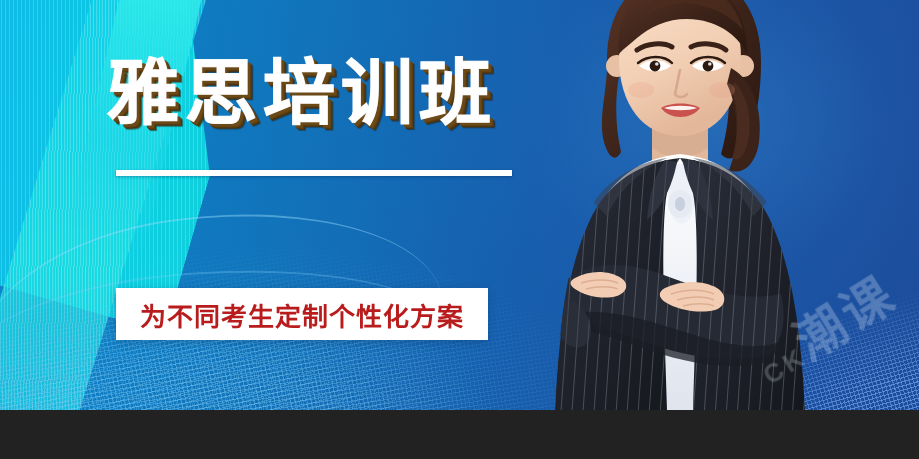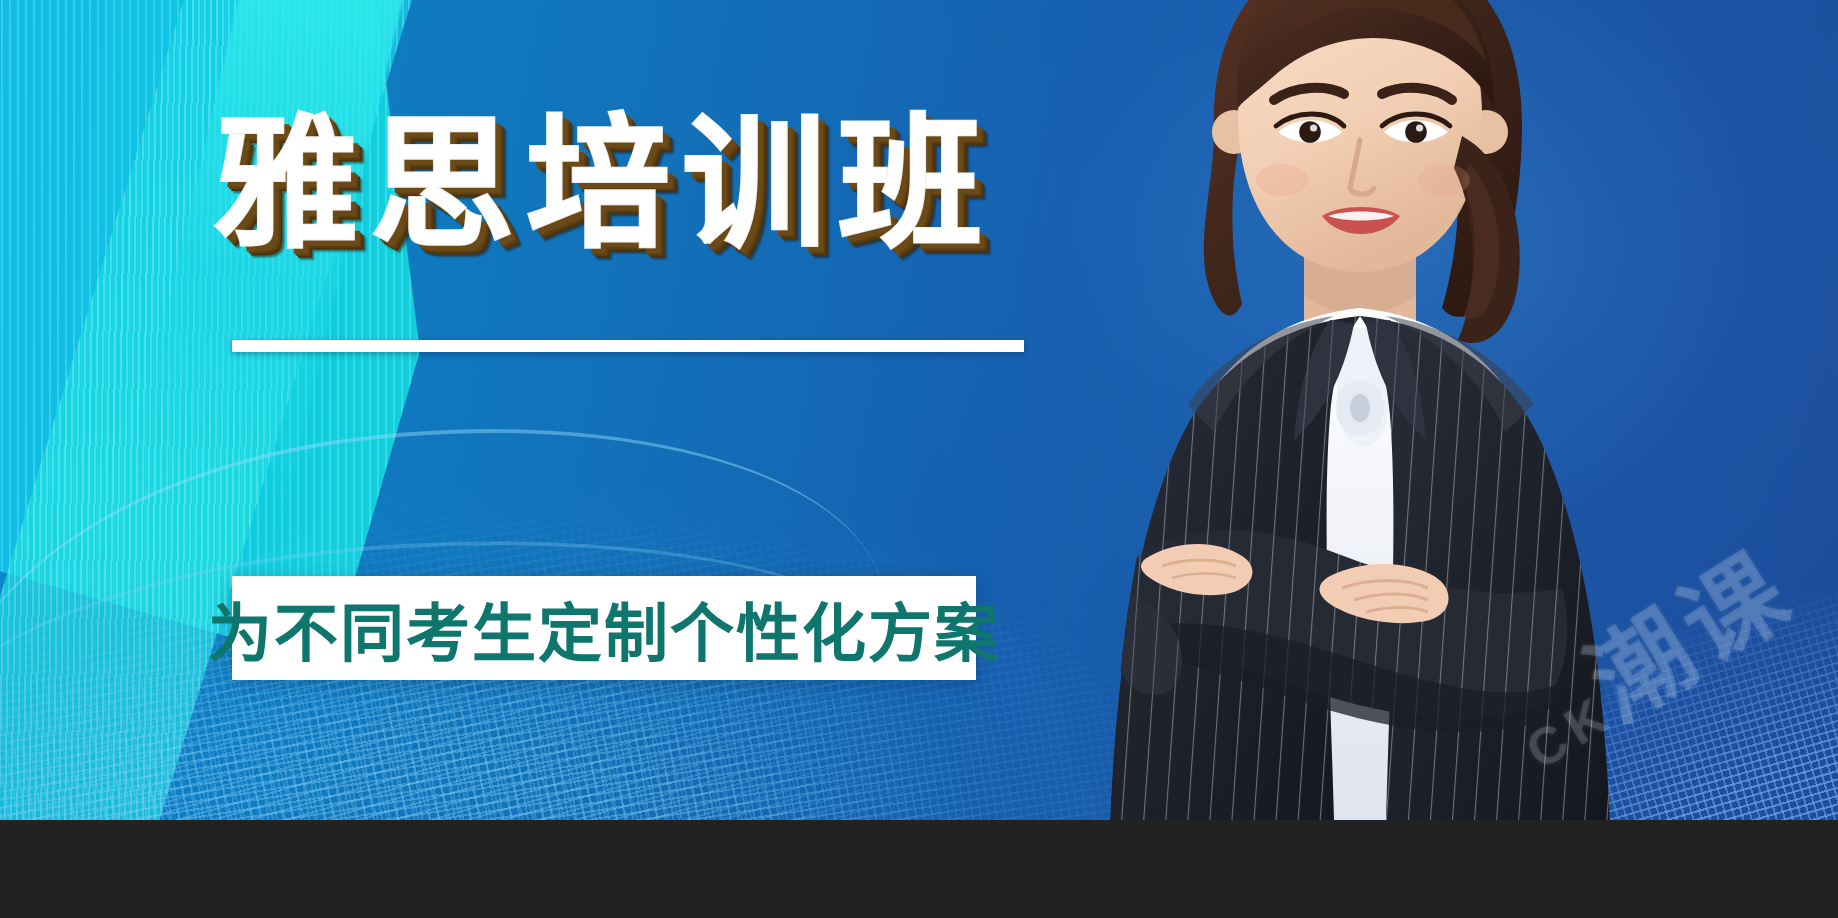--- a/index.html
+++ b/index.html
@@ -150,23 +150,23 @@
     position:absolute;
     left:116px;top:288px;
     width:372px;height:52px;
     background:#ffffff;
     display:flex;
     align-items:center;
     justify-content:center;
     box-shadow:0 2px 8px rgba(0,30,70,.25);
   }
   .tagline-text{
-    font-size:32px;
+    font-size:26px;
     font-weight:bold;
-    color:#0f766e;
+    color:#b91c1c;
     letter-spacing:1px;
     white-space:nowrap;
   }
 
   
   .subject{
     position:absolute;
     right:74px;bottom:0;
     width:330px;height:452px;
   }

